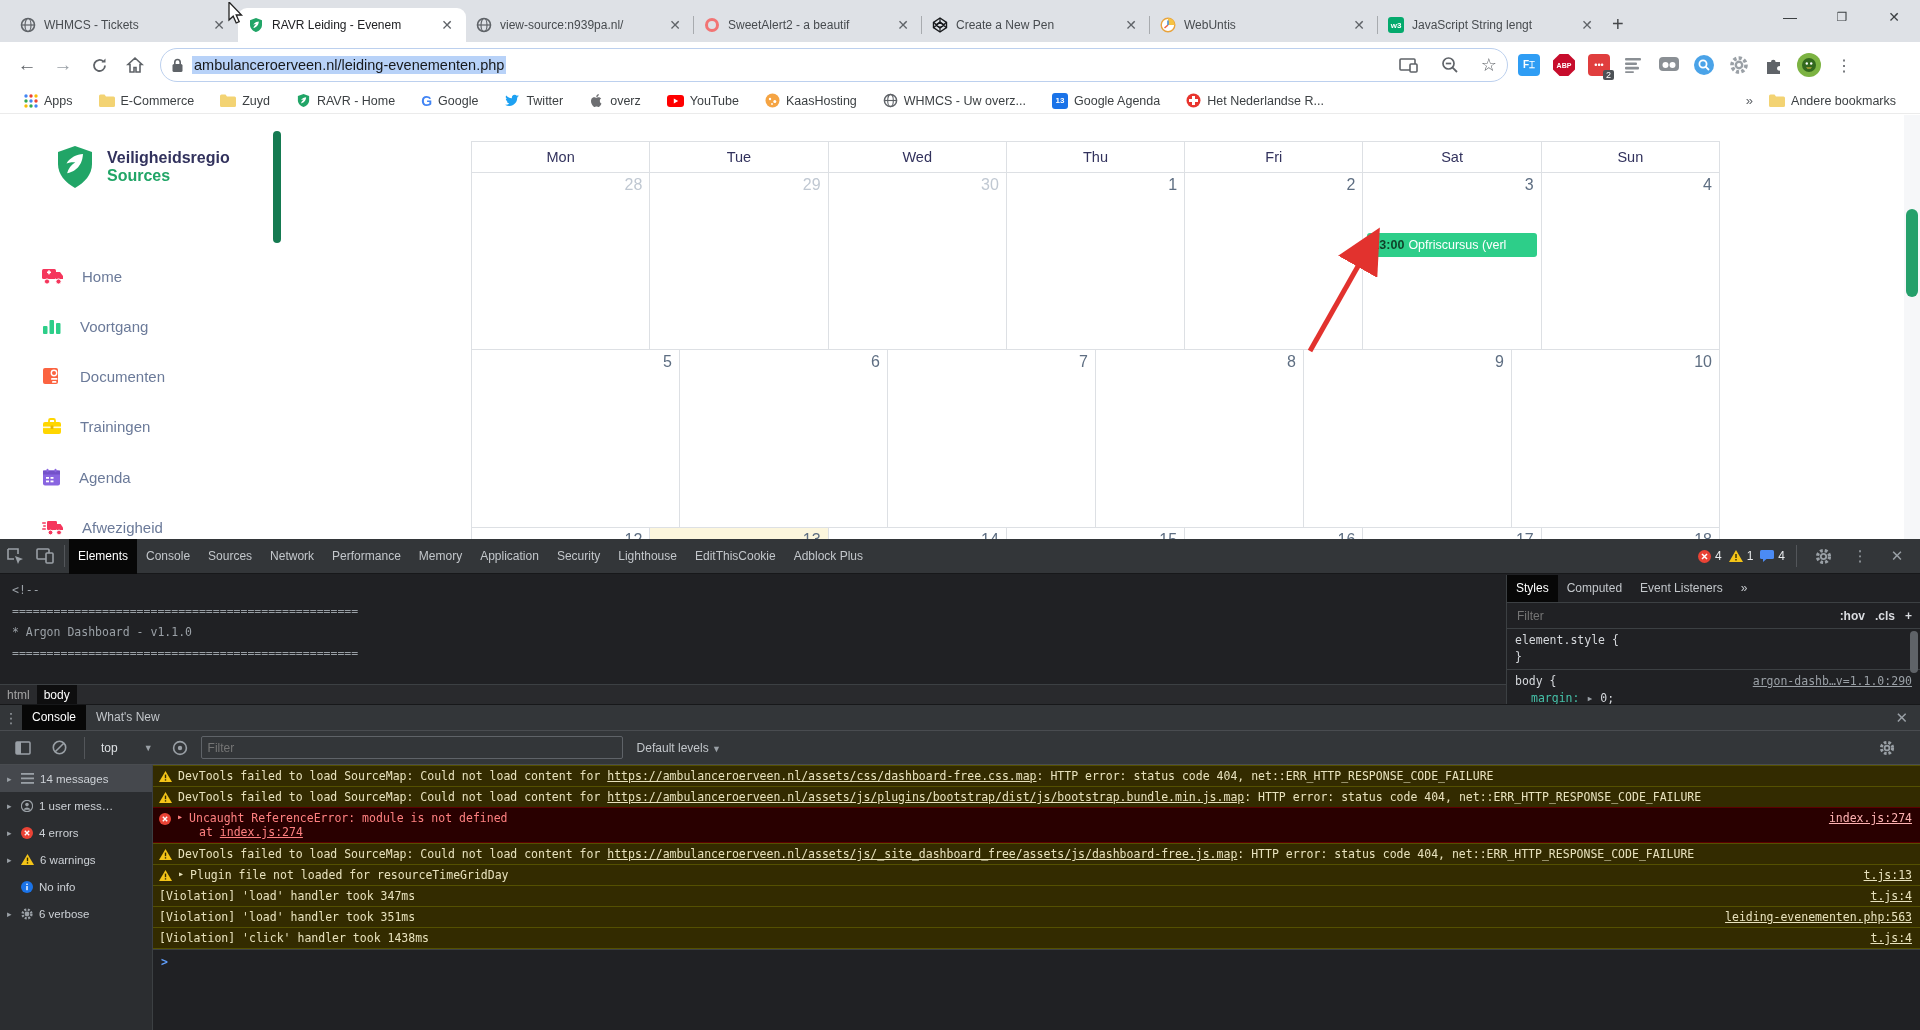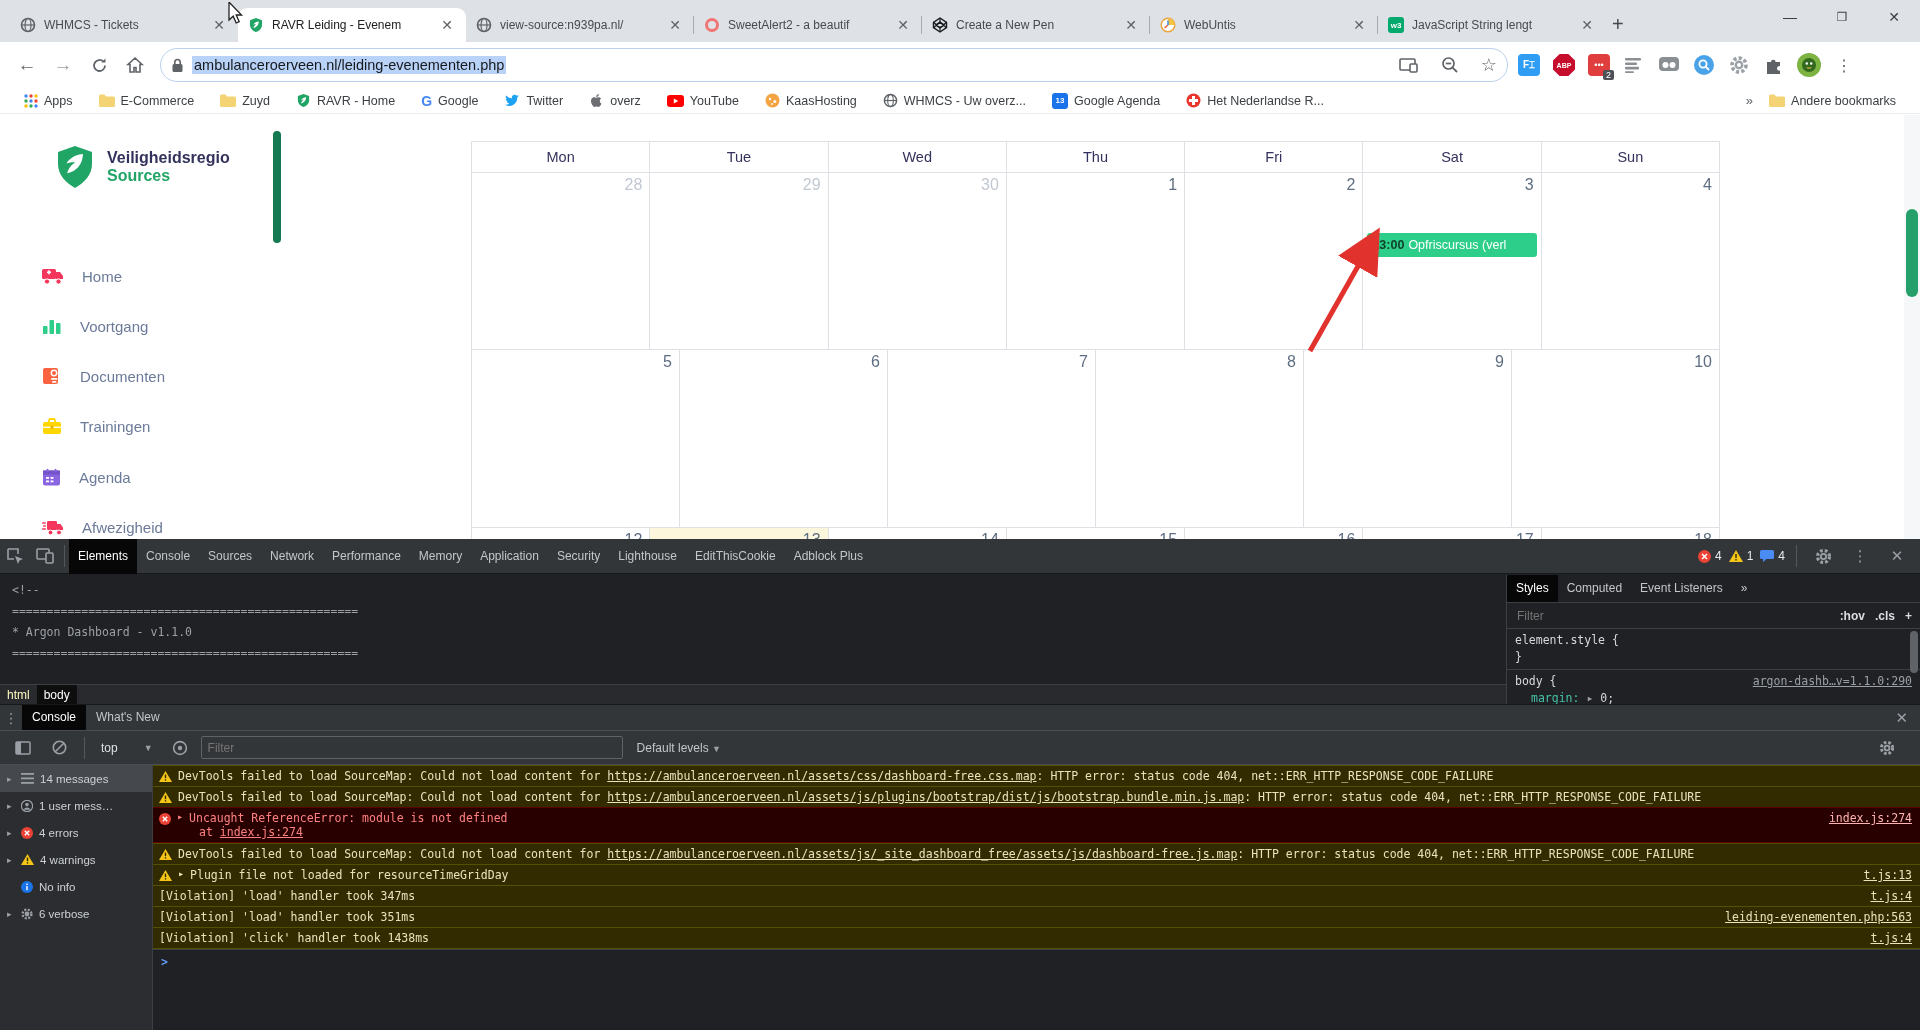--- a/index.html
+++ b/index.html
@@ -77,21 +77,21 @@
   .dt-sep{width:1px;height:22px;background:#53565a;margin:0 4px}
   .dt-tab{padding:0 9px;height:35px;line-height:35px;color:#c3c7cb;white-space:nowrap}
   .dt-tab.active{background:#070707;color:#fff}
   #dt-badges{margin-left:auto;display:flex;align-items:center;gap:7px;padding-right:8px}
   .badge{display:flex;align-items:center;gap:4px;color:#e8eaed}
   
   #el-panel{position:absolute;left:0;top:36px;width:1506px;height:129px;overflow:hidden}
   #el-code{padding:5px 0 0 12px;font-family:"DejaVu Sans Mono",monospace;font-size:11.5px;line-height:21px;color:#9aa0a6;white-space:pre}
   #el-crumbs{position:absolute;left:0;bottom:0;width:1506px;height:20px;background:#292a2d;border-top:1px solid #3c4043;
         display:flex;align-items:center;font-size:12px;box-sizing:border-box}
-  .crumb{padding:0 7px;height:20px;line-height:20px;color:#fef9c3}
+  .crumb{padding:0 7px;height:20px;line-height:20px;color:#a3a3a3}
   .crumb.sel{background:#0e0e0f;color:#fff}
   #styles-panel{position:absolute;left:1506px;top:36px;width:414px;height:129px;border-left:1px solid #3c4043;box-sizing:border-box;overflow:hidden}
   #styles-tabs{height:27px;display:flex;align-items:center;border-bottom:1px solid #3c4043}
   .st-tab{padding:0 9px;height:27px;line-height:27px;color:#c3c7cb;white-space:nowrap}
   .st-tab.active{background:#070707;color:#fff}
   #styles-filter{height:25px;display:flex;align-items:center;border-bottom:1px solid #3c4043;padding:0 8px;gap:10px}
   #styles-filter input{background:transparent;border:none;outline:none;color:#9aa0a6;font-size:12px;flex:1;font-family:"Liberation Sans",sans-serif}
   #styles-filter .tgl{color:#dadce0;font-weight:bold;font-size:12px}
   .css-block{font-family:"DejaVu Sans Mono",monospace;font-size:11.5px;line-height:17px;padding:3px 8px;border-bottom:1px solid #3c4043;color:#d5d8dc}
   .css-prop{color:#45c1a8}
@@ -756,21 +756,21 @@
         </svg>
       <span>4 errors</span>
     </div>
     <div class="cs-item">
       <span class="tri">▸</span>
       <svg width="13" height="11" viewBox="0 0 13 11">
           <path d="M6.5 0L13 11H0z" fill="#f5c518"></path>
           <rect x="5.8" y="3.6" width="1.4" height="3.6" fill="#332b00"></rect>
           <rect x="5.8" y="8.2" width="1.4" height="1.4" fill="#332b00"></rect>
         </svg>
-      <span>4 warnings</span>
+      <span>6 warnings</span>
     </div>
     <div class="cs-item">
       <span class="tri" style="visibility:hidden">▸</span>
       <svg width="12" height="12" viewBox="0 0 12 12">
           <circle cx="6" cy="6" r="6" fill="#1a73e8"></circle>
           <rect x="5.3" y="5" width="1.4" height="4.2" fill="#fff"></rect>
           <rect x="5.3" y="2.6" width="1.4" height="1.4" fill="#fff"></rect>
         </svg>
       <span>No info</span>
     </div>

